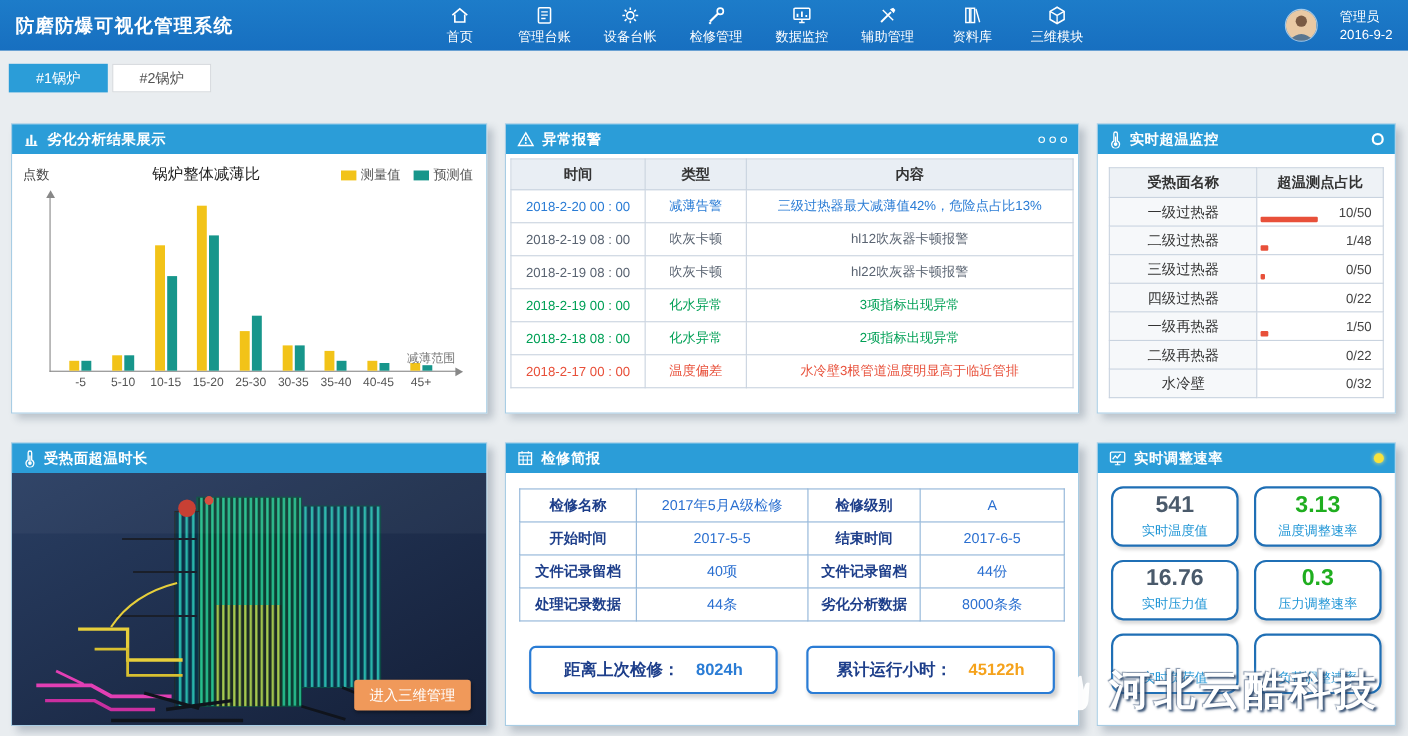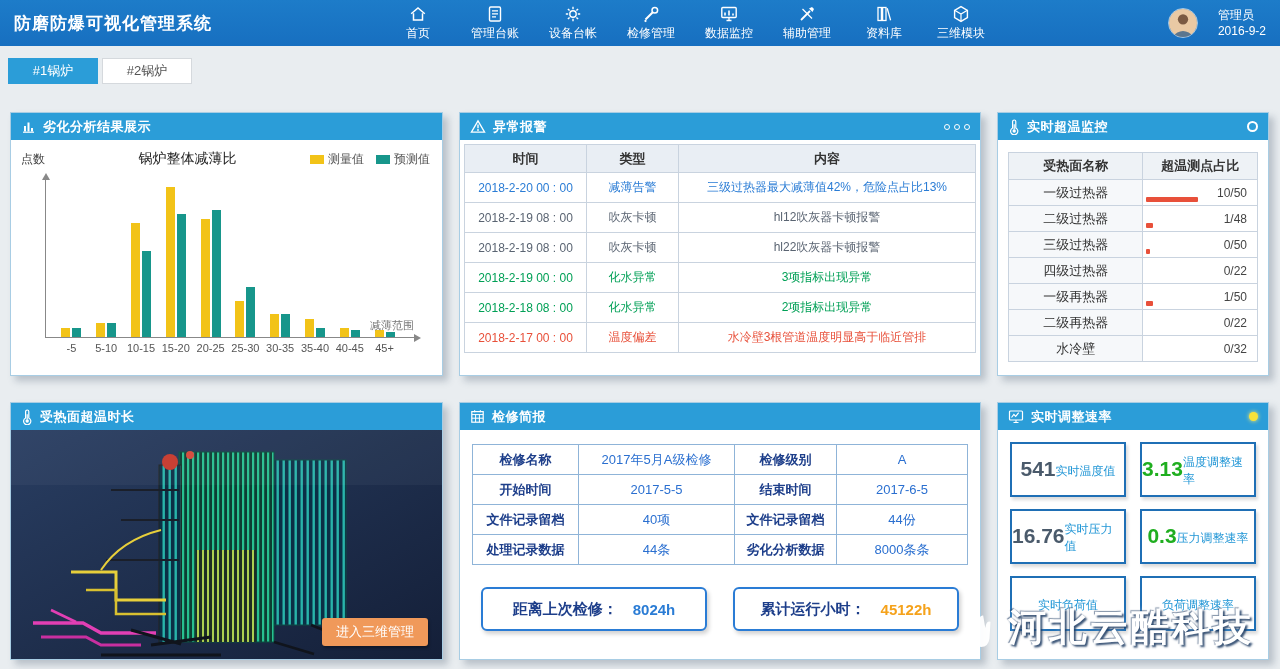--- a/index.html
+++ b/index.html
@@ -78,21 +78,21 @@
 table.mt{width:100%;border-collapse:collapse;table-layout:fixed}
 .mt td{border:1px solid #8fb4d8;height:30px;font-size:13px;text-align:center;overflow:hidden;white-space:nowrap}
 .mt .lbl{color:#1d3e8a;font-weight:bold}
 .mt .val{color:#2a6fd0}
 .mt-buttons{display:flex;justify-content:center;gap:26px;margin-top:22px}
 .mt-btn{width:226px;height:44px;border:2px solid #2a7cd5;border-radius:6px;background:#fff;display:flex;align-items:center;justify-content:center;font-size:15px;font-weight:bold;color:#1d3e8a;box-shadow:2px 3px 4px rgba(0,0,0,.18);cursor:pointer;white-space:nowrap}
 .mt-btn .num{margin-left:15px}
 
 
 .rate-body{padding:12px;display:grid;grid-template-columns:1fr 1fr;gap:12px 14px;align-content:start}
-.card{height:55px;border:2px solid #1f6fb5;border-radius:0;background:#fff;display:flex;align-items:center;justify-content:center;box-shadow:2px 3px 3px rgba(0,0,0,.14)}
+.card{height:55px;border:2px solid #1f6fb5;border-radius:11px;background:#fff;display:flex;flex-direction:column;align-items:center;justify-content:center;box-shadow:2px 3px 3px rgba(0,0,0,.14)}
 .card .v{font-size:21px;font-weight:bold;line-height:1.05;min-height:22px}
 .card .l{font-size:12px;color:#2196d6;margin-top:3px}
 
 
 .watermark{position:absolute;right:26px;bottom:16px;display:flex;align-items:center;gap:8px;pointer-events:none;z-index:50}
 .wm-text{font-size:38px;font-weight:bold;color:#fff;letter-spacing:3px;white-space:nowrap;
   text-shadow:2px 2px 2px rgba(25,55,95,.85),-1px -1px 1px rgba(25,55,95,.55),0 0 6px rgba(255,255,255,.4)}
 </style>
 </head>
 <body>
@@ -246,27 +246,20 @@
                 <div class="bar" style="height: 54.2857%; background: rgb(23, 150, 139);"></div>
               </div>
               <div class="tick">10-15</div>
             </div>
             <div class="bar-group">
               <div class="bars">
                 <div class="bar" style="height: 94.2857%; background: rgb(242, 195, 24);"></div>
                 <div class="bar" style="height: 77.1429%; background: rgb(23, 150, 139);"></div>
               </div>
               <div class="tick">15-20</div>
-            </div>
-            <div class="bar-group">
-              <div class="bars">
-                <div class="bar" style="height: 74.2857%; background: rgb(242, 195, 24);"></div>
-                <div class="bar" style="height: 80%; background: rgb(23, 150, 139);"></div>
-              </div>
-              <div class="tick">20-25</div>
             </div>
             <div class="bar-group">
               <div class="bars">
                 <div class="bar" style="height: 22.8571%; background: rgb(242, 195, 24);"></div>
                 <div class="bar" style="height: 31.4286%; background: rgb(23, 150, 139);"></div>
               </div>
               <div class="tick">25-30</div>
             </div>
             <div class="bar-group">
               <div class="bars">

